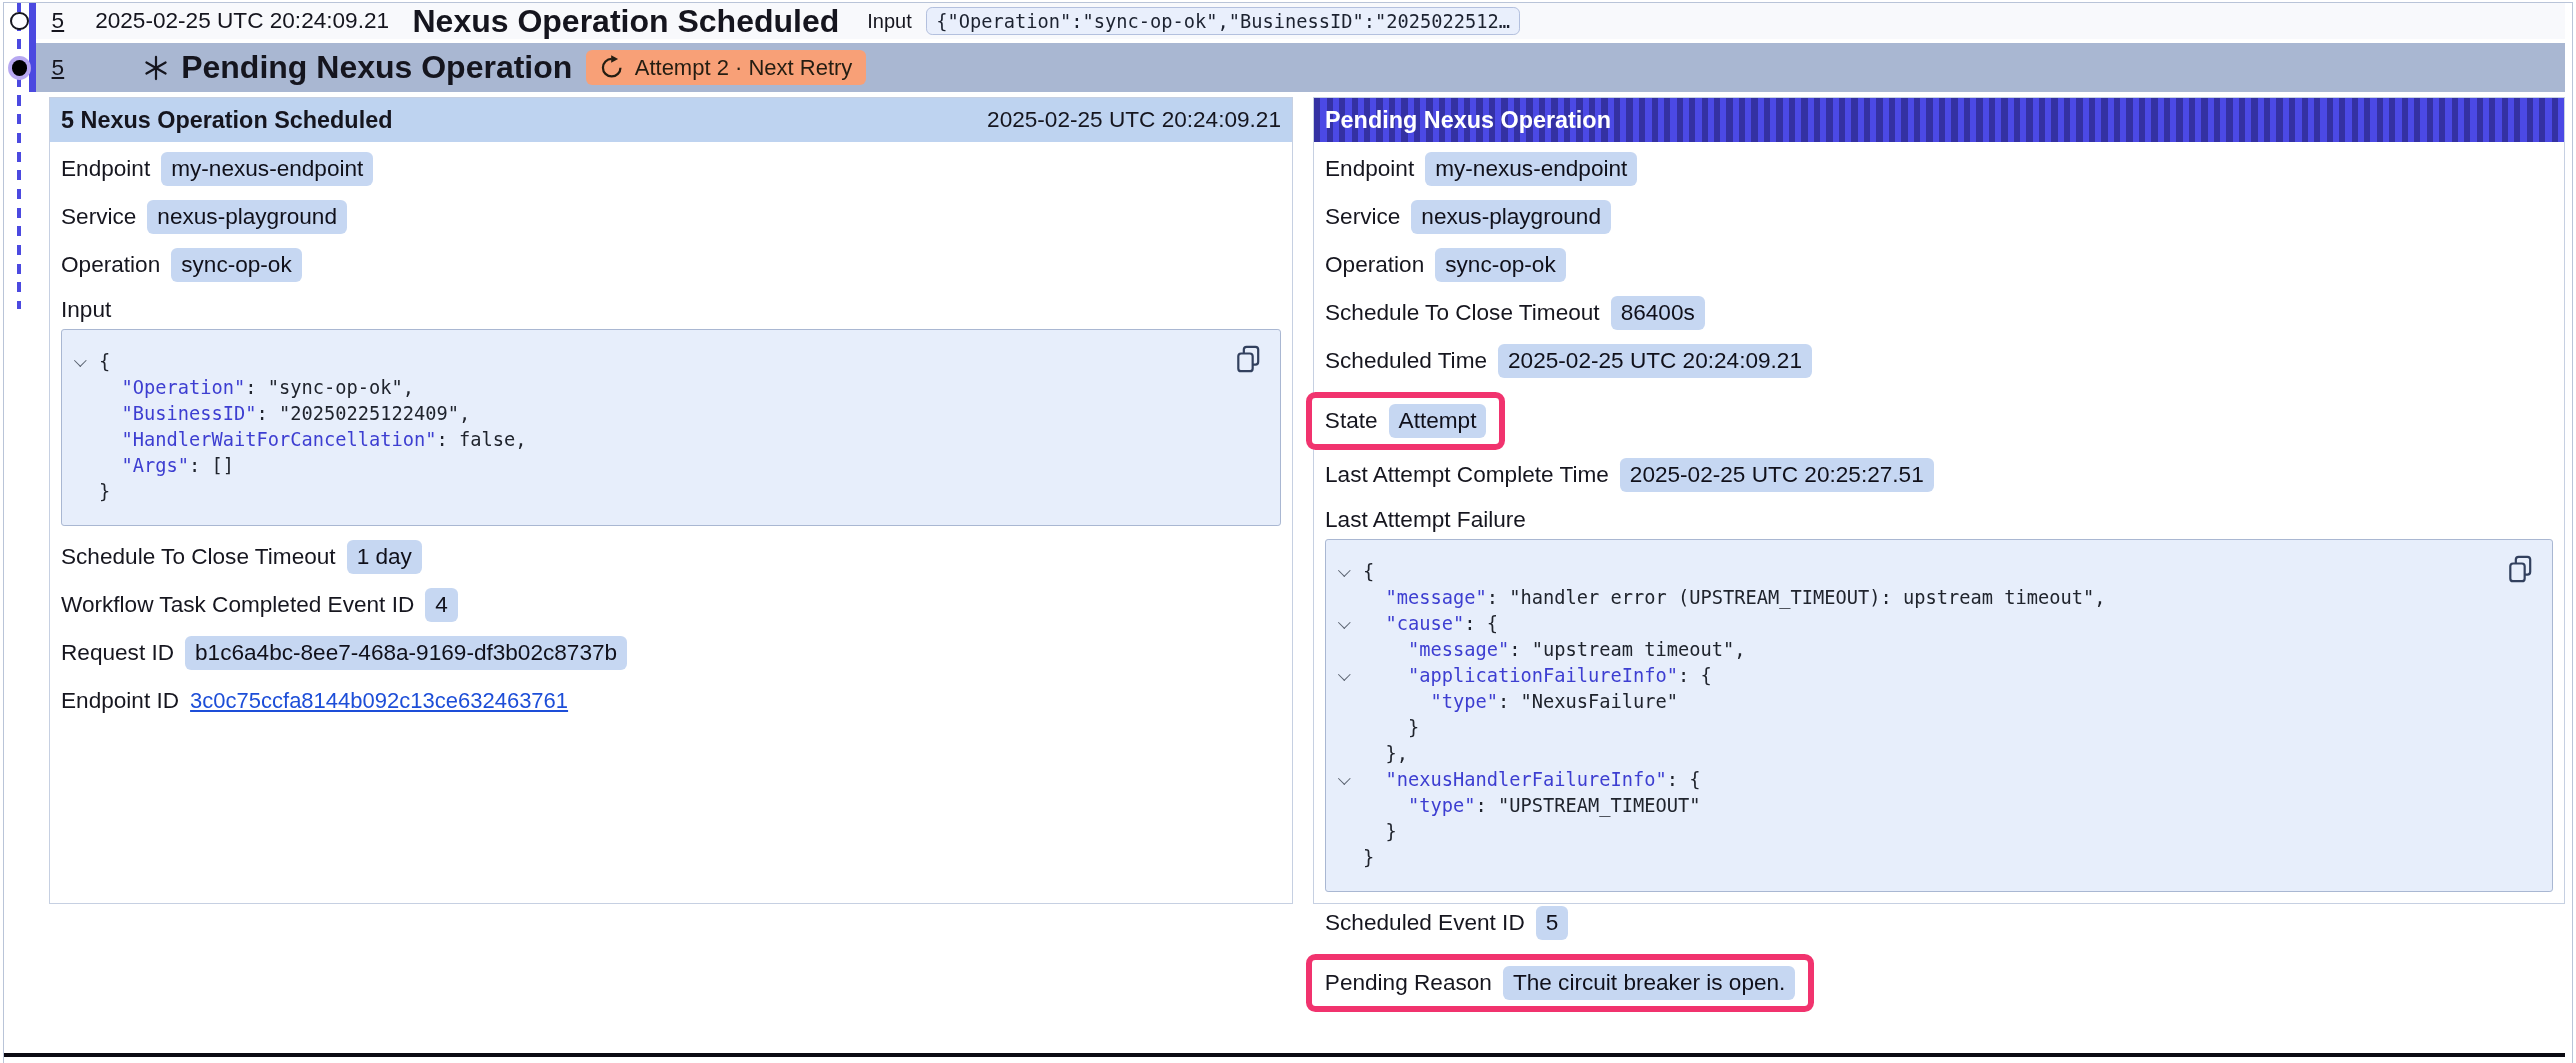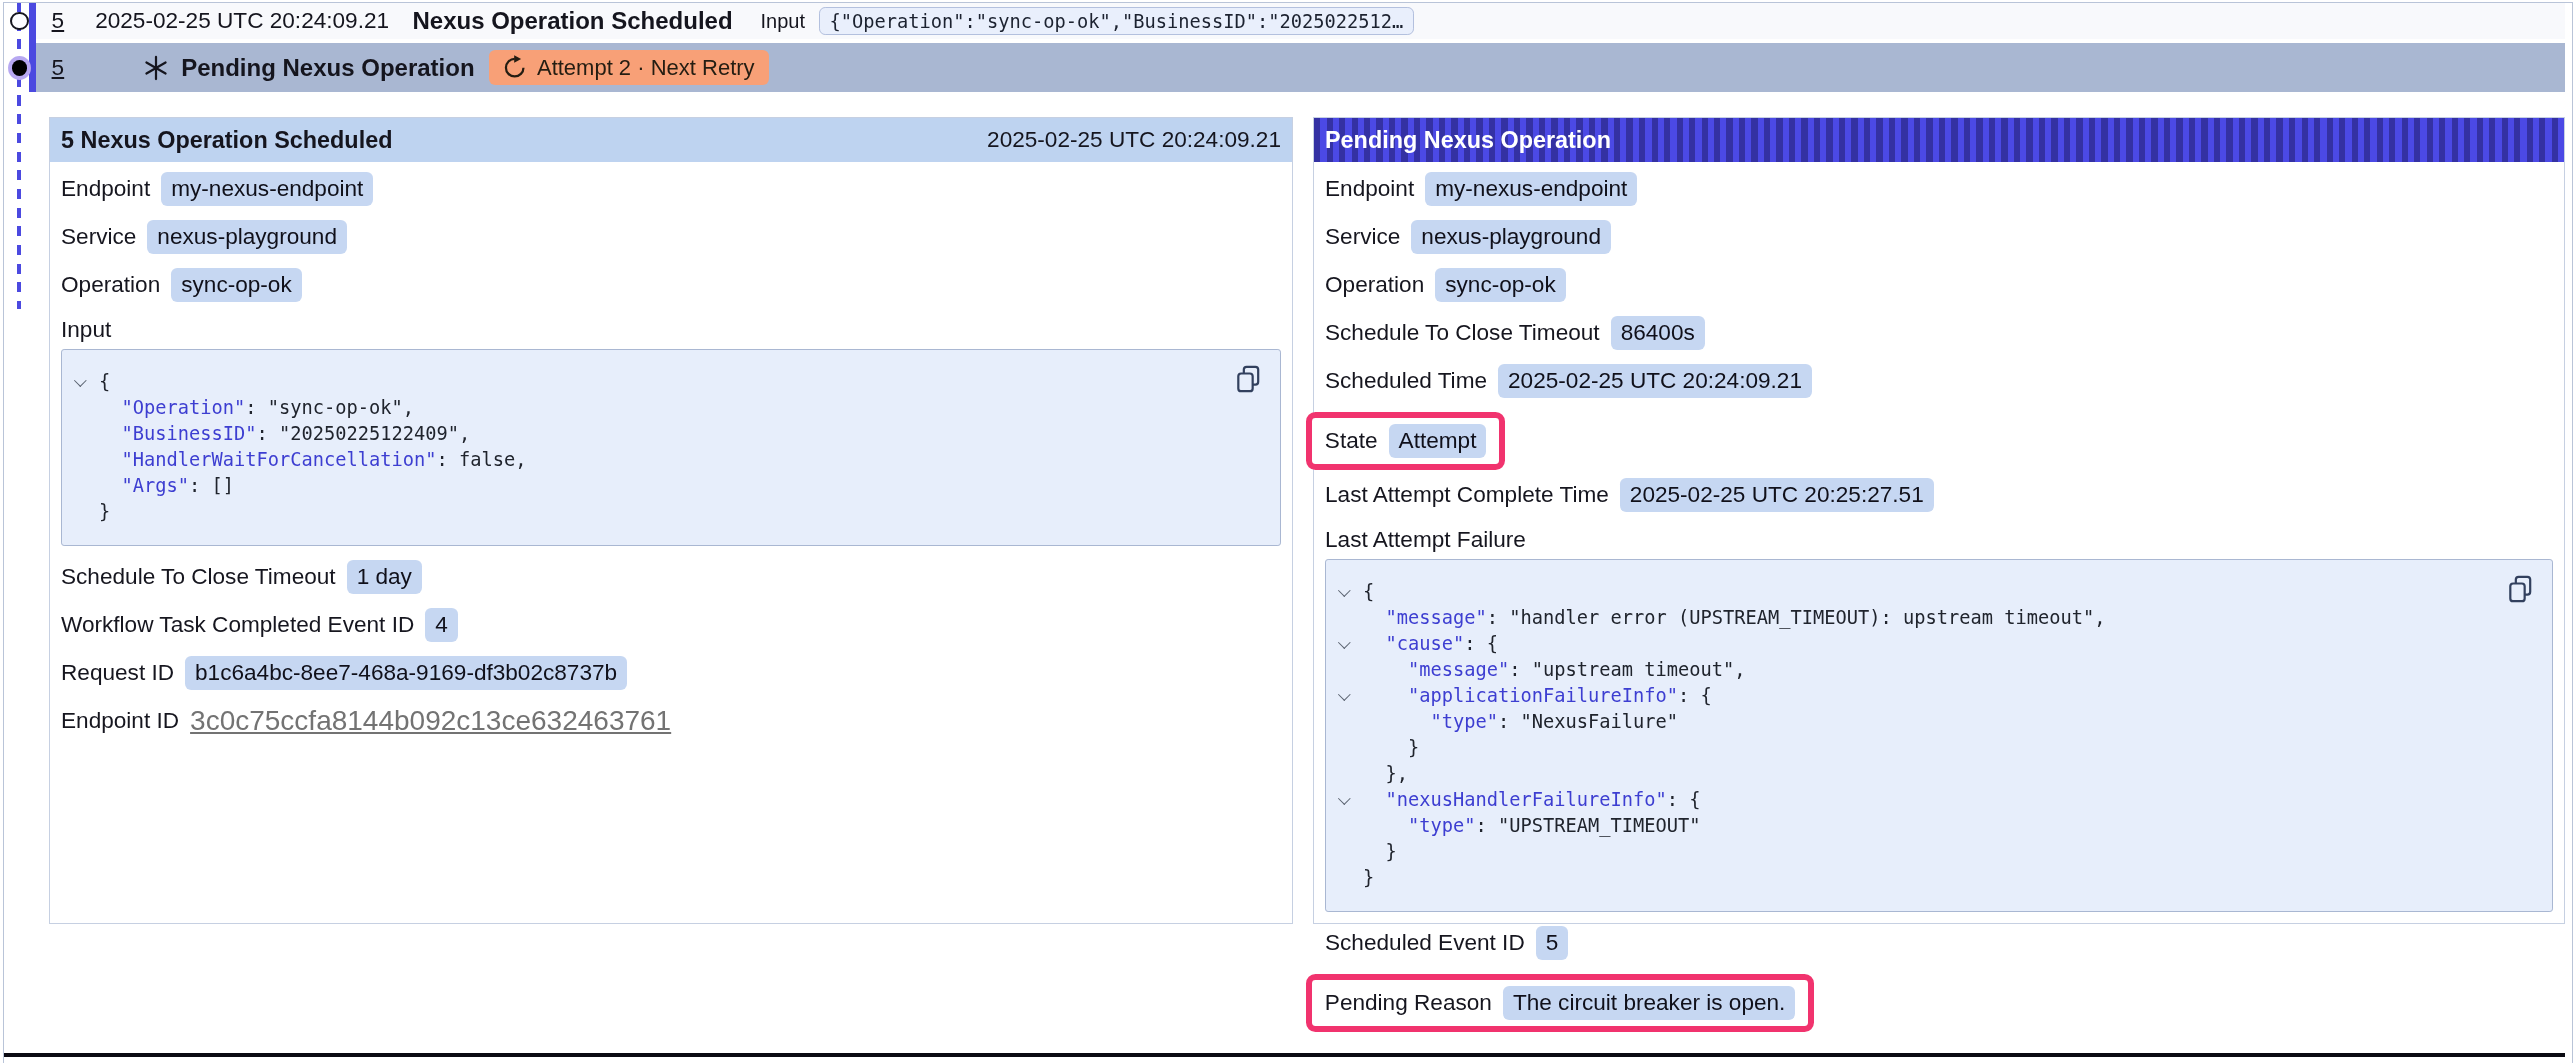--- a/index.html
+++ b/index.html
@@ -20,53 +20,53 @@
   .tl-circle-filled { position:absolute; left:11.7px; top:60px; width:15.6px; height:15.6px;
                       background:#000; border-radius:50%; box-shadow:0 0 0 3.9px #b7a8f1; }
 
   
   .row1 { position:absolute; left:36px; top:3.1px; width:2529px; height:36px; background:#f8f9fc;
           display:flex; align-items:center; padding-left:15.6px; }
   .row2 { position:absolute; left:36px; top:43px; width:2529px; height:49px; background:#a9b7d2;
           display:flex; align-items:center; padding-left:15.6px; }
   .event-link { font-size:22.6px; color:#15151e; text-decoration:underline; cursor:pointer; }
   .row-ts { font-size:22.6px; color:#15151e; margin-left:31px; }
-  .row-title { font-size:24px; font-weight:bold; color:#15151e; }
+  .row-title { font-size:32px; font-weight:bold; color:#15151e; }
   .row1 .row-title { margin-left:23.4px; }
   .row1-input-label { font-size:20px; color:#15151e; margin-left:28px; }
   .input-preview { margin-left:14px; font-family:"DejaVu Sans Mono", monospace; font-size:18.7px;
                    background:#e9effc; border:1.6px solid #b3c0de; border-radius:6.2px;
                    padding:2.3px 9.4px; color:#1c2230; white-space:nowrap; overflow:hidden;
                    max-width:600px; }
   .row2-spacer { width:78px; }
   .asterisk-icon { width:28px; height:28px; margin-right:11px; flex:none; }
   .retry-badge { display:inline-flex; align-items:center; gap:11px; margin-left:14px;
                  background:#f8a077; border-radius:6.2px; padding:4.7px 14px;
                  font-size:22px; color:#241d12; }
   .retry-icon { width:23.4px; height:23.4px; overflow:visible; flex:none; }
 
   
-  .panel { position:absolute; top:117px; height:807px; background:#fff;
+  .panel { position:absolute; top:97px; height:807px; background:#fff;
            border:1.6px solid #c6d0e2; }
   .panel-left  { left:49px;  width:1244px; }
   .panel-right { left:1313px; width:1252px; }
   .panel-header { height:44px; display:flex; align-items:center; padding:0 11px; }
   .header-left  { background:#bed3f0; justify-content:space-between; }
   .header-right { background:repeating-linear-gradient(90deg,#3431A3 0 6.2px,#4B49E5 6.2px 12.5px);
                   color:#ffffff; }
   .panel-header .ph-title { font-size:23.4px; font-weight:bold; color:#15151e; }
   .header-right .ph-title { color:#ffffff; }
   .panel-header .ph-ts { font-size:22.6px; color:#15151e; }
   .panel-body { padding:10px 11px 0 11px; }
 
   .field-row { display:flex; align-items:center; height:34px; margin-bottom:14px; }
   .field-label { font-size:22.6px; color:#16161f; margin-right:11px; white-space:nowrap; }
   .badge { background:#c6d7f2; border-radius:6.2px; padding:3.9px 10px; font-size:22.6px;
            color:#10101a; white-space:nowrap; }
-  .link-value { font-size:28px; color:#737373; text-decoration:underline; cursor:pointer;
+  .link-value { font-size:22px; color:#1d4ed8; text-decoration:underline; cursor:pointer;
                 white-space:nowrap; }
 
   .code-label { font-size:22.6px; color:#16161f; height:28px; margin-bottom:4.7px;
                 display:flex; align-items:center; }
   .code-box { position:relative; background:#e7eefb; border:1.6px solid #a9b7d2; border-radius:3.1px;
               padding:19.5px 15.6px 19.5px 0; margin-bottom:14px;
               font-family:"DejaVu Sans Mono", monospace; font-size:18.7px; line-height:26px; }
   .code-line { display:flex; align-items:center; height:26px; }
   .gutter { width:37px; flex:none; display:flex; justify-content:center; align-items:center; }
   .chev { width:8.6px; height:8.6px; border-right:1.6px solid #59616e; border-bottom:1.6px solid #59616e;

